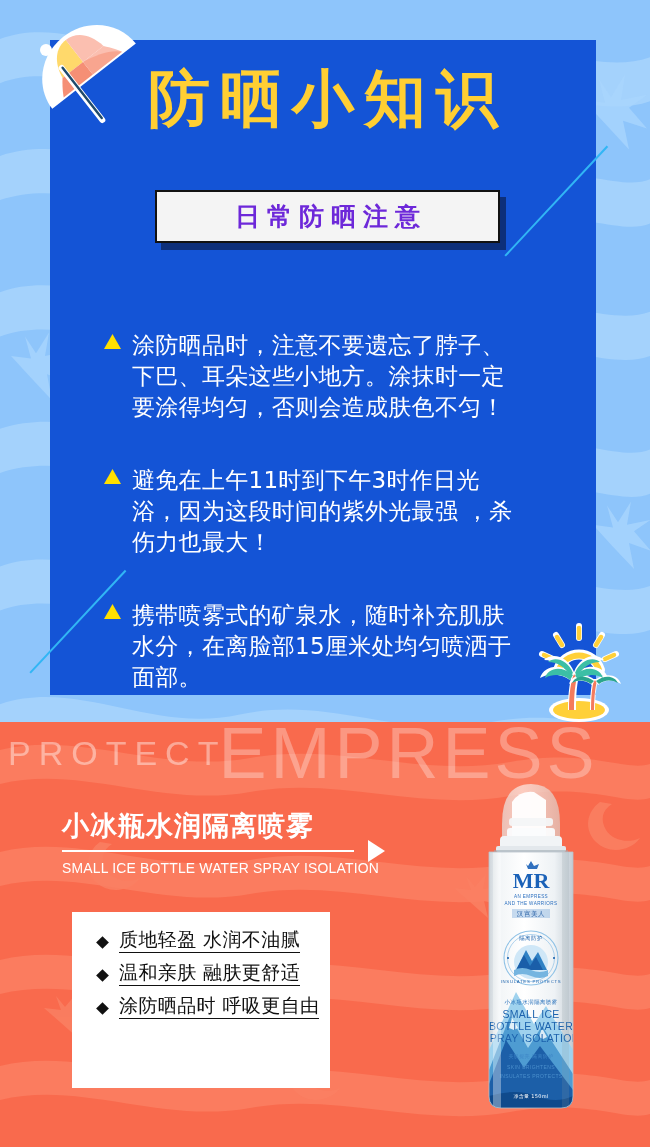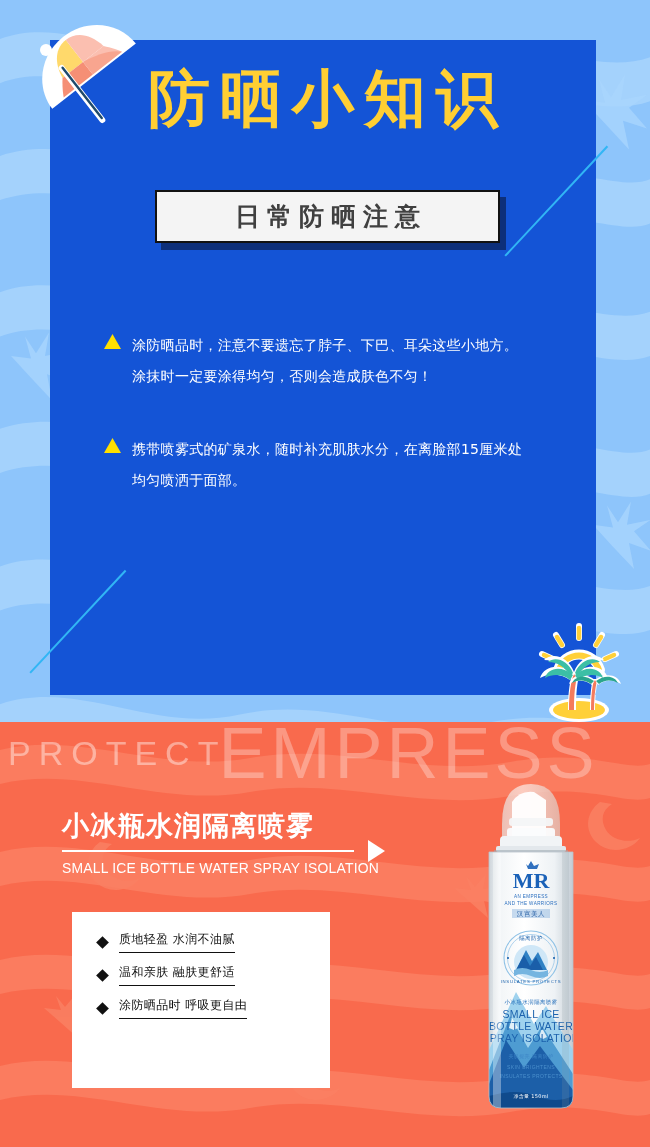--- a/index.html
+++ b/index.html
@@ -61,31 +61,31 @@
     position: absolute; left: 6px; top: 7px; width: 345px; height: 53px;
     background: #0d2f7a;
   }
   #subtitle-box {
     position: absolute; left: 0; top: 0; width: 345px; height: 53px;
     background: #f4f4f4; border: 2.5px solid #121212;
     display: flex; align-items: center; justify-content: center;
   }
   #subtitle-text {
     font-family: Liberation Mono, monospace;
-    font-size: 25px; font-weight: 700; color: #404040;
+    font-size: 25px; font-weight: 700; color: #6d28d9;
     letter-spacing: 7px; text-indent: 7px;
   }
 
   
   #tips { position: absolute; left: 104px; top: 330px; width: 420px; z-index: 5; }
   .tip-row { display: flex; margin-bottom: 42px; }
   .tri-icon { flex: 0 0 auto; margin-right: 11px; margin-top: 4px; }
   .tri-icon svg { display:block; }
   .tip-text {
-    color: #ffffff; font-size: 14px; line-height: 31px;
+    color: #ffffff; font-size: 23px; line-height: 31px;
     font-family: "DejaVu Sans", sans-serif; letter-spacing: 0.3px;
   }
 
   
   #bottom-section {
     position: absolute; left: 0; top: 722px; width: 650px; height: 425px;
     background: #f96a4d; overflow: hidden;
   }
   .orange-wave { position: absolute; inset: 0; }
   .orange-wave svg { display:block; width:100%; height:100%; }
@@ -133,21 +133,21 @@
   }
   .feature-row {
     display: flex; align-items: flex-start; padding: 0 0 0 26px; margin-bottom: 8px;
   }
   .diamond {
     flex: 0 0 auto; width: 9px; height: 9px; background: #111;
     transform: rotate(45deg); margin-top: 10px; margin-right: 12px;
   }
   .feature-text {
     font-family: "DejaVu Sans", sans-serif;
-    font-size: 12px; color: #111; letter-spacing: 0.4px;
+    font-size: 19px; color: #111; letter-spacing: 0.4px;
     border-bottom: 1.4px solid #111; padding-bottom: 2px; line-height: 22px;
   }
 
   
   #bottle { position: absolute; left: 476px; top: 778px; width: 110px; height: 332px; z-index: 6; }
   #bottle svg { display:block; width:100%; height:100%; }
 </style>
 </head>
 <body>
 
@@ -255,20 +255,28 @@
     </div>
 
     <div id="tips">
       <div class="tip-row">
         <span class="tri-icon">
           <svg width="17" height="15" viewBox="0 0 17 15">
               <polygon points="8.5,0 17,15 0,15" fill="#ffe000"></polygon>
             </svg>
         </span>
         <span class="tip-text">涂防晒品时，注意不要遗忘了脖子、下巴、耳朵这些小地方。涂抹时一定要涂得均匀，否则会造成肤色不匀！</span>
+      </div>
+      <div class="tip-row">
+        <span class="tri-icon">
+          <svg width="17" height="15" viewBox="0 0 17 15">
+              <polygon points="8.5,0 17,15 0,15" fill="#ffe000"></polygon>
+            </svg>
+        </span>
+        <span class="tip-text">避免在上午11时到下午3时作日光浴，因为这段时间的紫外光最强 ，杀伤力也最大！</span>
       </div>
       <div class="tip-row">
         <span class="tri-icon">
           <svg width="17" height="15" viewBox="0 0 17 15">
               <polygon points="8.5,0 17,15 0,15" fill="#ffe000"></polygon>
             </svg>
         </span>
         <span class="tip-text">携带喷雾式的矿泉水，随时补充肌肤水分，在离脸部15厘米处均匀喷洒于面部。</span>
       </div>
     </div>

